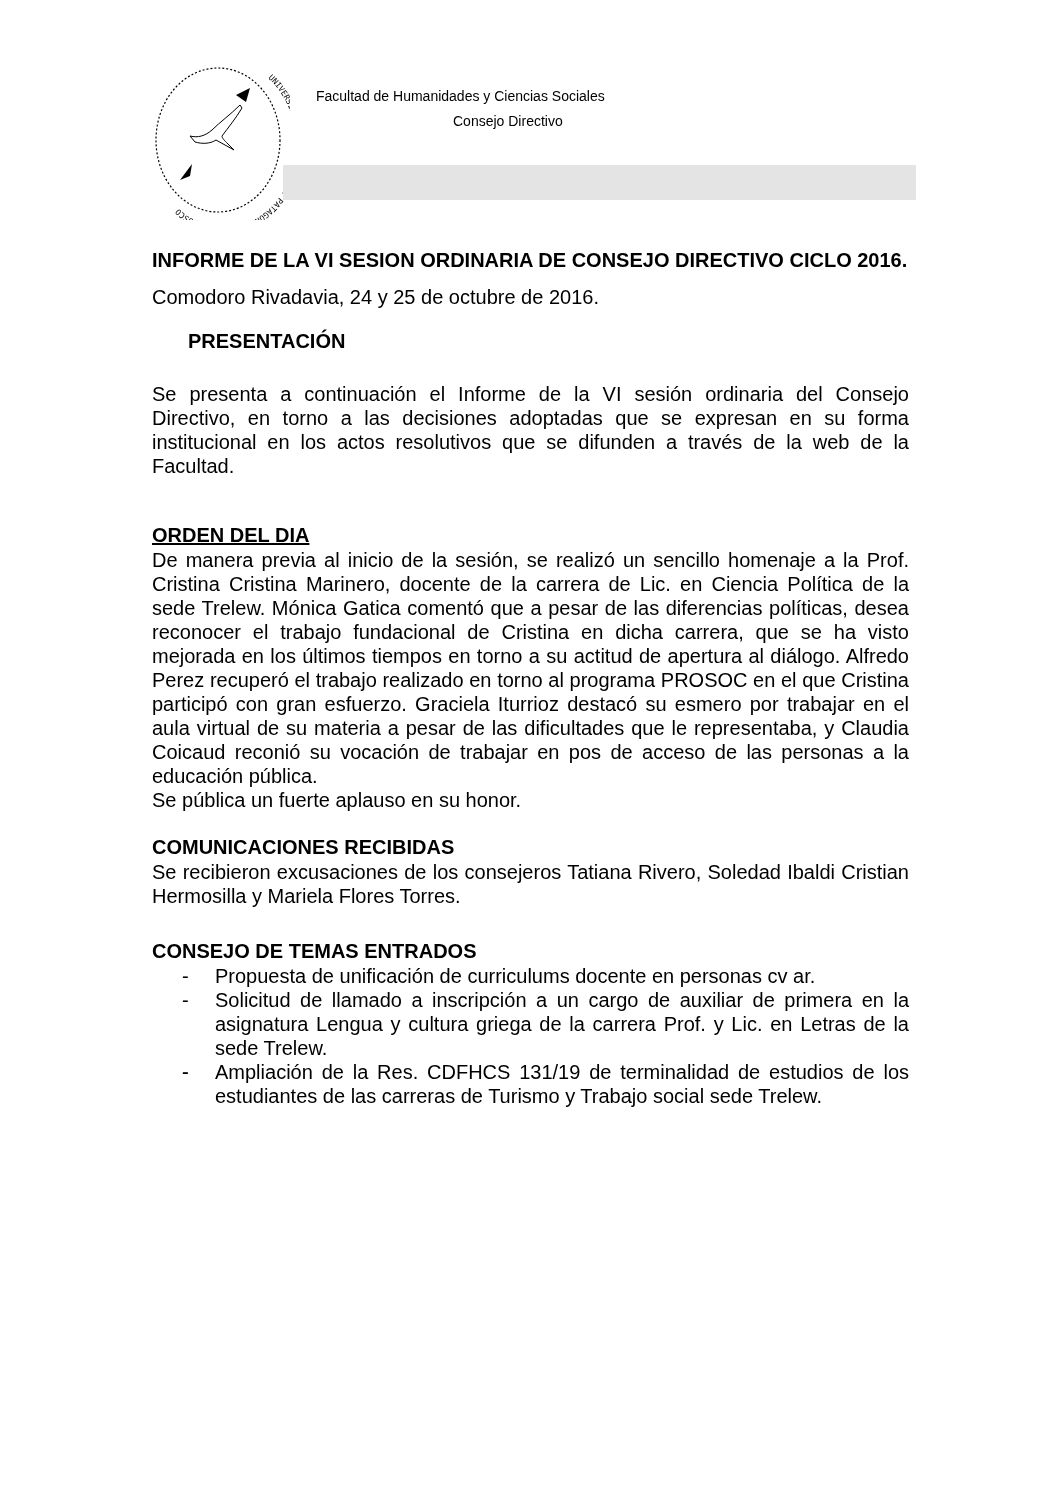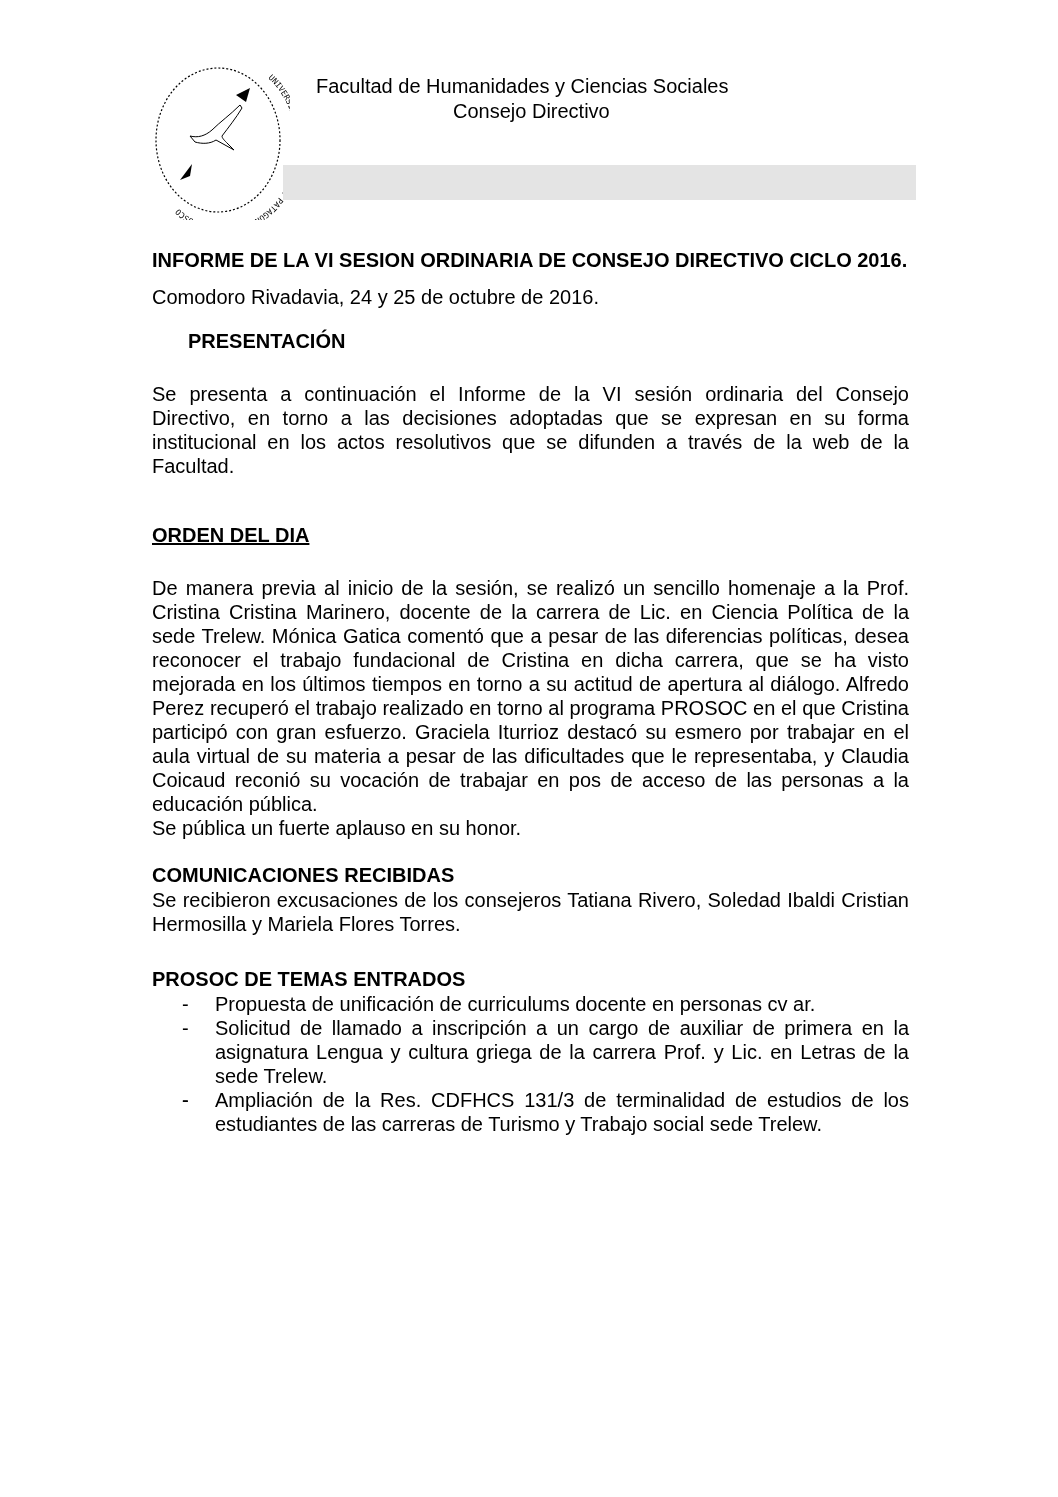--- a/index.html
+++ b/index.html
@@ -1,32 +1,32 @@
 <!DOCTYPE html>
 <html><head>
 <meta charset="utf-8">
 <style>
   html, body { margin: 0; padding: 0; background: #ffffff; }
   body { width: 1058px; height: 1497px; position: relative; overflow: hidden;
          font-family: "Liberation Sans", sans-serif; color: #000; }
   .logo { position: absolute; left: 150px; top: 60px; width: 140px; height: 160px; }
-  .hdr { position: absolute; left: 283px; top: 74px; width: 640px; font-size: 20px; line-height: 25px; }
+  .hdr { position: absolute; left: 283px; top: 84px; width: 640px; font-size: 14px; line-height: 25px; }
   .hdr .l1 { padding-left: 33px; }
   .hdr .l2 { padding-left: 170px; }
   .grayband { position: absolute; left: 283px; top: 165px; width: 633px; height: 35px; background: #e4e4e4; }
   .content { position: absolute; left: 152px; top: 240px; width: 757px; font-size: 20px; }
   .title { font-weight: bold; font-size: 20px; line-height: 40px; margin: 0; }
   p, h2 { margin: 0; }
   .place { margin-top: 4px; line-height: 26px; }
   h2 { font-size: 20px; font-weight: bold; line-height: 26px; }
   .justify { text-align: justify; line-height: 24px; }
   .sec-pres { margin-top: 18px; margin-left: 36px; }
   .pres-body { margin-top: 28px; }
   .sec-orden { margin-top: 44px; text-decoration: underline; }
-  .orden-body { margin-top: 28px; }
+  .orden-body { }
   .sec-com { margin-top: 22px; line-height: 24px; }
   .sec-lec { margin-top: 30px; line-height: 24px; }
   ul.items { list-style: none; margin: 0; padding: 0; }
   ul.items li { position: relative; padding-left: 63px; line-height: 24px; text-align: justify; }
   ul.items li .dash { position: absolute; left: 30px; top: 0; }
 </style>
 </head>
 <body>
 
 <div class="logo">
@@ -60,21 +60,21 @@
   <h2 class="sec-orden">ORDEN DEL DIA</h2>
   <p class="justify orden-body">De manera previa al inicio de la sesión, se realizó un sencillo homenaje a la Prof. Cristina Cristina Marinero, docente de la carrera de Lic. en Ciencia Política de la sede Trelew. Mónica Gatica comentó que a pesar de las diferencias políticas, desea reconocer el trabajo fundacional de Cristina en dicha carrera, que se ha visto mejorada en los últimos tiempos en torno a su actitud de apertura al diálogo. Alfredo Perez recuperó el trabajo realizado en torno al programa PROSOC en el que Cristina participó con gran esfuerzo. Graciela Iturrioz destacó su esmero por trabajar en el aula virtual de su materia a pesar de las dificultades que le representaba, y Claudia Coicaud reconió su vocación de trabajar en pos de acceso de las personas a la educación pública.</p>
   <p class="justify">Se pública un fuerte aplauso en su honor.</p>
 
   <div class="sec-com">
     <h2>COMUNICACIONES RECIBIDAS</h2>
     <p class="justify">Se recibieron excusaciones de los consejeros Tatiana Rivero,  Soledad Ibaldi Cristian Hermosilla y Mariela Flores Torres.</p>
   </div>
 
   <div class="sec-lec">
-    <h2>PROSOC DE TEMAS ENTRADOS</h2>
+    <h2>CONSEJO DE TEMAS ENTRADOS</h2>
     <ul class="items">
       <li><span class="dash">-</span><span>Propuesta de unificación de curriculums docente en personas cv ar.</span></li>
       <li><span class="dash">-</span><span>Solicitud de llamado a inscripción a un cargo de auxiliar de primera en la asignatura Lengua y cultura griega de la carrera Prof. y Lic. en Letras de la sede Trelew.</span></li>
       <li><span class="dash">-</span></li>
-      <li><span class="dash">-</span><span>Ampliación de la Res. CDFHCS 131/3 de terminalidad de estudios de los estudiantes de las carreras de Turismo y Trabajo social sede Trelew.</span></li>
+      <li><span class="dash">-</span><span>Ampliación de la Res. CDFHCS 131/19 de terminalidad de estudios de los estudiantes de las carreras de Turismo y Trabajo social sede Trelew.</span></li>
     </ul>
   </div>
 </div>
 
 </body></html>

